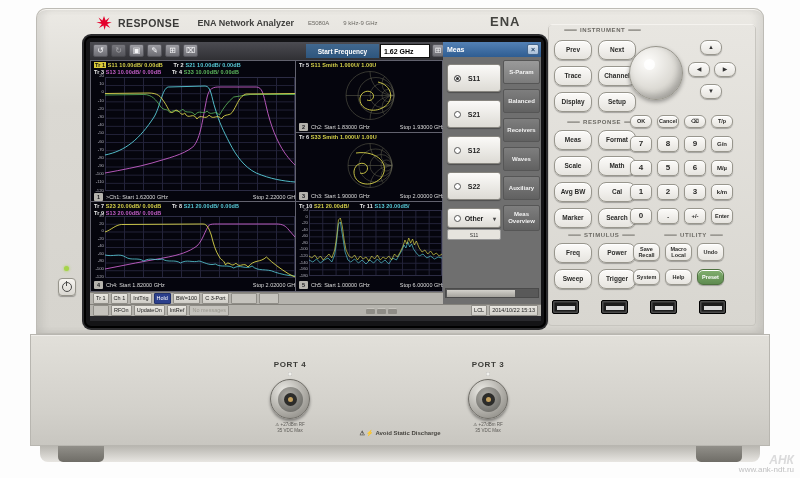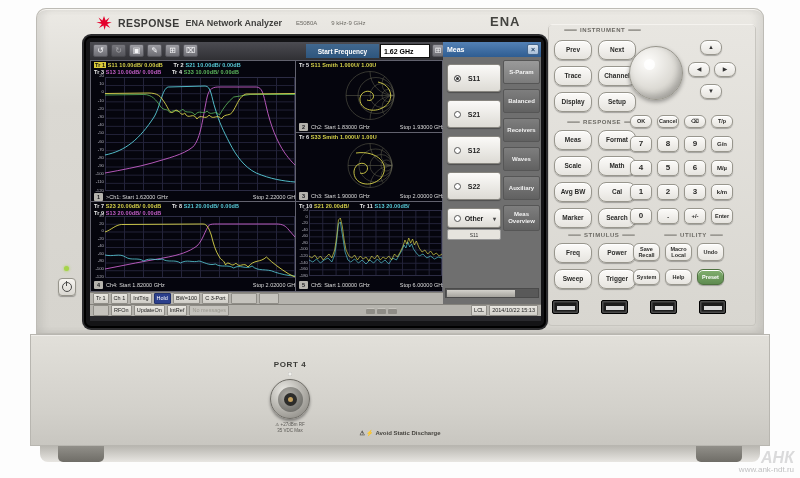--- a/index.html
+++ b/index.html
@@ -18,21 +18,21 @@
     background:linear-gradient(180deg,#b8b6b0,#e8e6e2);}
   .foot{width:46px;height:16px;top:446px;border-radius:0 0 5px 5px;
     background:linear-gradient(180deg,#918f89,#6f6d67);}
   .rpanel{left:548px;top:24px;width:208px;height:302px;border-radius:4px;
     background:linear-gradient(180deg,#e8e6e1,#d8d6d0);
     box-shadow:inset 0 1px 0 #f5f3ef, inset 0 0 0 1px #c7c5bf;}
 
   
   .brand{left:96px;top:15px;height:16px;display:flex;align-items:center;gap:6px;}
   .brand .kname{font-size:10.5px;font-weight:bold;color:#3a3a38;letter-spacing:.4px;}
-  .brand .prod{font-size:9px;font-weight:bold;color:#3f3f3d;margin-left:0;}
+  .brand .prod{font-size:9px;font-weight:bold;color:#3f3f3d;margin-left:12px;}
   .brand .small{font-size:6px;color:#6b6963;margin-left:8px;}
   .ena-label{left:490px;top:14px;font-size:13px;font-weight:bold;color:#43433f;letter-spacing:1px;}
 
   
   .bezel{left:84px;top:36px;width:462px;height:292px;background:#141416;border-radius:7px;
     box-shadow:0 0 0 2px #2c2c2e, inset 0 0 0 2px #000;}
   .screen{left:90px;top:42px;width:451px;height:279px;background:#3f3f43;overflow:hidden;}
   .tbar{left:0;top:0;width:353px;height:18px;background:linear-gradient(180deg,#4c4c52,#303034);}
   .tico{width:15px;height:13px;top:2px;border-radius:2px;border:1px solid #55555b;
     background:linear-gradient(180deg,#9d9da3,#6e6e74);color:#f4f4f6;font-size:8px;
@@ -127,21 +127,21 @@
     box-shadow:0 2px 3px rgba(0,0,0,.4);display:flex;align-items:center;justify-content:center;}
   .conn-m{width:25px;height:25px;border-radius:50%;background:radial-gradient(circle at 40% 35%,#b2b0aa,#5c5c58);
     display:flex;align-items:center;justify-content:center;}
   .conn-i{width:13px;height:13px;border-radius:50%;background:#2c2c2a;
     display:flex;align-items:center;justify-content:center;}
   .conn-pin{width:5px;height:5px;border-radius:50%;background:#c3a05e;}
   .pwarn{font-size:4.5px;color:#5c5a56;text-align:center;line-height:1.25;margin-top:3px;}
   .static-warn{left:340px;top:429px;width:120px;font-size:6px;font-weight:bold;color:#46443f;text-align:center;}
 
   .wm{right:6px;bottom:4px;position:absolute;text-align:right;line-height:1;}
-  .wm .logo{font-size:16px;font-weight:bold;font-style:italic;color:rgba(165,165,168,.4);}
+  .wm .logo{font-size:12px;font-weight:bold;font-style:italic;color:rgba(165,165,168,.4);}
   .wm .url{font-size:8px;color:rgba(150,150,152,.6);}
   svg{display:block;}
 </style>
 </head>
 <body>
 
 <div class="stage">
 
   <div class="abs cab-top"></div>
   <div class="abs cab-bottom"></div>
@@ -537,19 +537,31 @@
     <span class="pled"></span>
     <span class="conn-o">
         <span class="conn-m">
           <span class="conn-i">
             <span class="conn-pin"></span>
           </span>
         </span>
       </span>
     <span class="pwarn"><span>⚠ +27dBm RF</span><br><span>35 VDC Max</span></span>
   </div>
+  <div class="abs portbox" style="left:446px;">
+    <span class="plabel">PORT 3</span>
+    <span class="pled"></span>
+    <span class="conn-o">
+        <span class="conn-m">
+          <span class="conn-i">
+            <span class="conn-pin"></span>
+          </span>
+        </span>
+      </span>
+    <span class="pwarn"><span>⚠ +27dBm RF</span><br><span>35 VDC Max</span></span>
+  </div>
   <div class="abs static-warn">⚠ ⚡ Avoid Static Discharge</div>
 
   <div class="wm">
     <div class="logo">АНК</div>
     <div class="url">www.ank-ndt.ru</div>
   </div>
 </div>
 
 </body></html>

